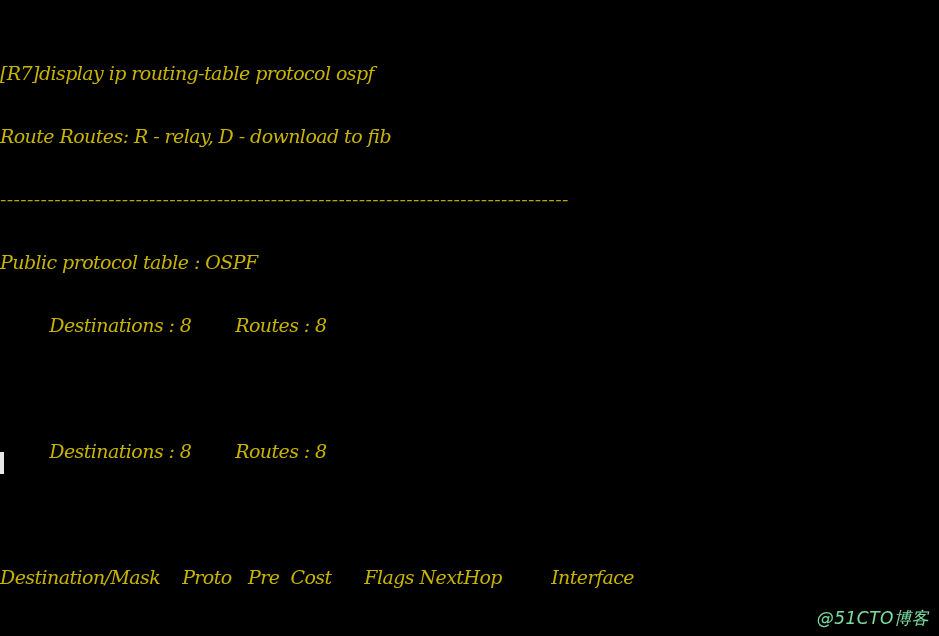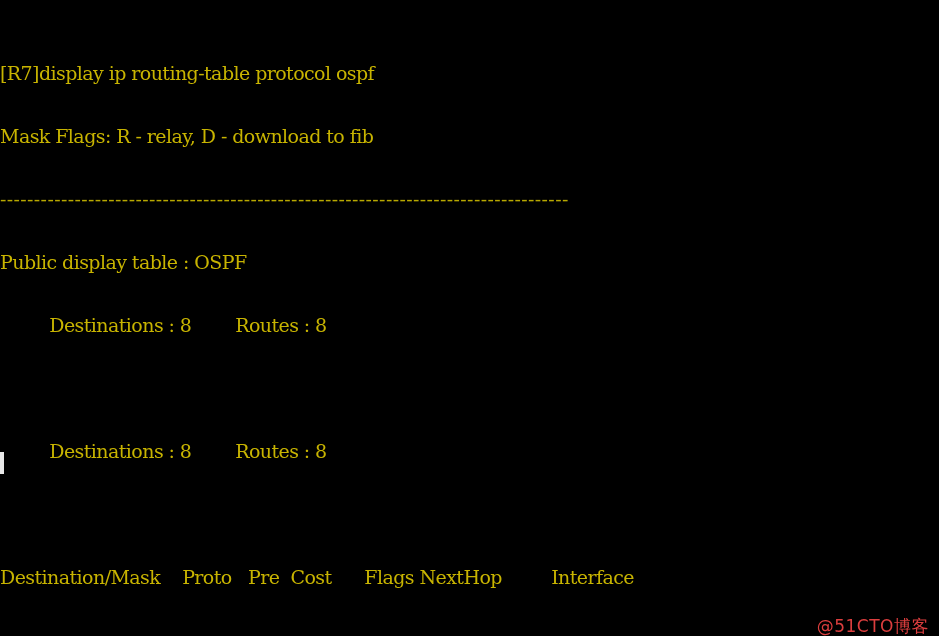--- a/index.html
+++ b/index.html
@@ -1,15 +1,15 @@
 <!DOCTYPE html>
 <html><head>
 <meta charset="utf-8">
 <style>
-  * { box-sizing: border-box; }
+  * { box-sizing: border-box; font-style: italic; }
   html, body {
     margin: 0;
     padding: 0;
     background: #000000;
   }
   body {
     width: 939px;
     height: 636px;
     overflow: hidden;
     position: relative;
@@ -53,39 +53,39 @@
     left: 0px;
     top: 452px;
     width: 4px;
     height: 22px;
     background: #e8e8e8;
   }
 
   #watermark {
     position: absolute;
     right: 10px;
-    bottom: 0;
-    color: #ef4444;
+    bottom: 8px;
+    color: #86efac;
     font-family: "DejaVu Sans", "Liberation Sans", sans-serif;
     font-size: 17px;
     line-height: 20px;
     letter-spacing: 0.5px;
     opacity: 0.92;
     white-space: pre;
   }
 </style>
 </head>
 <body>
 
 <div id="terminal" style="letter-spacing: -0.568px;">
 
   <div class="line">[R7]display ip routing-table protocol ospf</div>
-  <div class="line">Mask Flags: R - relay, D - download to fib</div>
+  <div class="line">Route Routes: R - relay, D - download to fib</div>
   <div class="line sep">------------------------------------------------------------------------------------</div>
-  <div class="line">Public display table : OSPF</div>
+  <div class="line">Public protocol table : OSPF</div>
   <div class="line">         Destinations : 8        Routes : 8</div>
   <div class="line blank"></div>
   <div class="line">         Destinations : 8        Routes : 8</div>
   <div class="line blank"></div>
   <div class="line">Destination/Mask    Proto   Pre  Cost      Flags NextHop         Interface</div>
 
   
   
   
   

